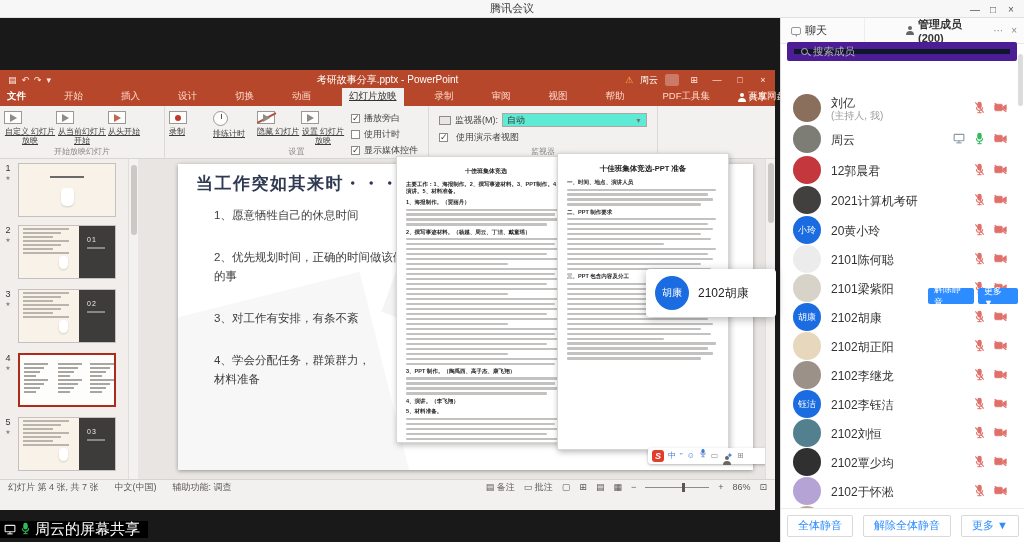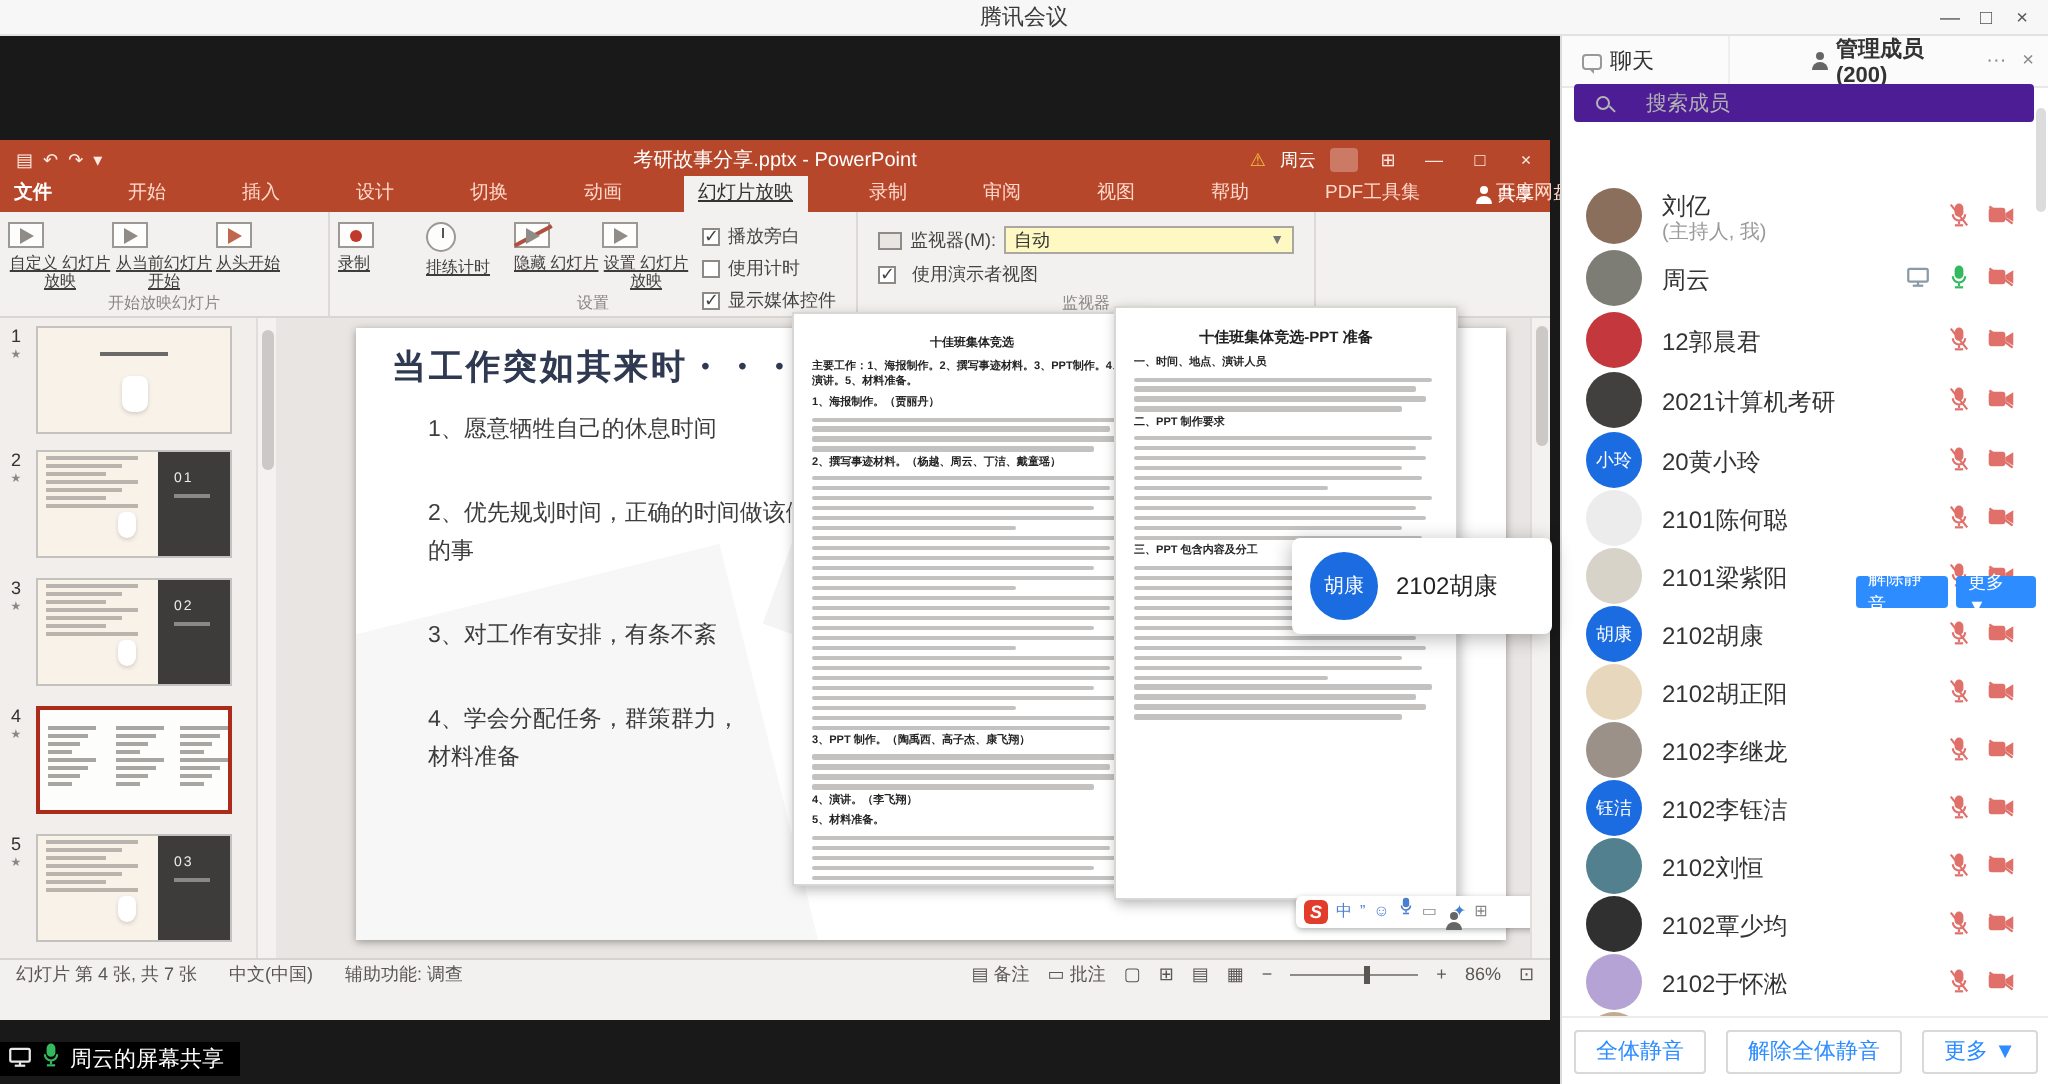--- a/index.html
+++ b/index.html
@@ -43,21 +43,21 @@
   .ric.clock { border-radius:50%; width:15px; height:15px; }
   .ric.clock::after { border:none; width:1.5px; height:5px; background:#555; left:6.5px; top:2px; }
   .ric.record::after { border:none; width:6px; height:6px; border-radius:50%; background:#c0392b; left:5px; top:3px; }
   .ric.slash::before { content:""; position:absolute; left:-2px; top:5px; width:21px; height:1.5px; background:#b05040; transform:rotate(-28deg); }
   #rb-checks { display:flex; flex-direction:column; gap:3px; padding:3px 6px 0 6px; }
   .cb { display:flex; align-items:center; font-size:9px; color:#444; white-space:nowrap; }
   .cbbox { width:9px; height:9px; border:1px solid #8d8a86; background:#fff; margin-right:4px; position:relative; }
   .cb.on .cbbox::after { content:"✓"; position:absolute; left:0px; top:-2px; font-size:9px; color:#444; }
   #g3-inner { display:flex; flex-direction:column; gap:4px; padding:4px 6px; }
   .g3row { display:flex; align-items:center; gap:4px; font-size:9px; color:#444; }
-  #monitor-dd { width:145px; height:14px; border:1px solid #aba8a4; background:#fef9c3; display:flex; align-items:center; justify-content:space-between; padding:0 4px; font-size:9px; color:#333; }
+  #monitor-dd { width:145px; height:14px; border:1px solid #aba8a4; background:#5eead4; display:flex; align-items:center; justify-content:space-between; padding:0 4px; font-size:9px; color:#333; }
   #monitor-dd .arr { color:#777; font-size:7px; }
   .mon-ic { width:12px; height:9px; border:1px solid #8f8b87; background:#e8e6e3; }
 
   #ppt-body { position:absolute; left:0; top:89px; width:775px; height:320px; }
   #thumb-panel { position:absolute; left:0; top:0; width:128px; height:320px; background:#f1eeec; overflow:hidden; }
   .thumb-num { position:absolute; font-size:9px; color:#333; width:12px; text-align:center; }
   .thumb-star { position:absolute; font-size:6px; color:#888; width:12px; text-align:center; }
   .thumb { position:absolute; left:18px; width:98px; height:54px; background:#fbf6ee; border:1px solid #c4c1be; overflow:hidden; cursor:default; }
   .thumb.sel { border:2px solid #ad2b1a; }
   .t-bar { background:#b9b4ad; height:2px; margin:2px 4px 0 4px; }
@@ -103,29 +103,29 @@
 
   #ppt-status { position:absolute; left:0; top:409px; width:775px; height:15px; background:#f3f1ef; border-top:1px solid #d6d3d0; display:flex; align-items:center; font-size:9px; color:#5a5753; padding:0 8px; }
   #status-left { display:flex; gap:16px; white-space:nowrap; }
   #status-right { margin-left:auto; display:flex; align-items:center; gap:9px; white-space:nowrap; }
   .vic { font-size:9px; color:#5a5753; }
   #zoom-slider { width:64px; height:1px; background:#8f8b87; position:relative; }
   #zoom-thumb { position:absolute; left:58%; top:-4px; width:3px; height:9px; background:#5a5753; }
 
   
   #share-badge { position:absolute; left:0; top:503px; height:17px; background:#000; display:flex; align-items:center; gap:4px; padding:0 8px 0 4px; }
-  #share-badge span.txt { color:#fff; font-size:11px; }
+  #share-badge span.txt { color:#fff; font-size:15px; }
 
   
   #panel { position:absolute; left:780px; top:18px; width:244px; height:524px; background:#fff; border-left:1px solid #dcdcdc; }
   #panel-header { position:absolute; left:0; top:0; width:244px; height:26px; background:#fbfbfb; border-bottom:1px solid #e8e8e8; display:flex; align-items:center; font-size:11px; color:#333; }
   #tab-chat { display:flex; align-items:center; gap:4px; padding:0 10px; height:100%; border-right:1px solid #eee; width:86px; }
   #tab-members { display:flex; align-items:center; gap:4px; padding:0 8px; height:100%; margin-left:32px; font-weight:bold; }
   #panel-header .hicons { margin-left:auto; display:flex; gap:8px; padding-right:8px; color:#888; font-size:10px; }
-  #search-box { position:absolute; left:6px; top:24px; width:230px; height:19px; border:4px solid #4c1d95; border-radius:2px; background:#4c1d95; display:flex; align-items:center; gap:18px; padding:0 7px; }
+  #search-box { position:absolute; left:6px; top:24px; width:230px; height:19px; border:7px solid #4c1d95; border-radius:2px; background:#0f172a; display:flex; align-items:center; gap:5px; padding:0 7px; }
   #search-box .ph { font-size:10.5px; color:#b3b3b3; }
   .mag { width:7px; height:7px; border:1.3px solid #b5b5b5; border-radius:50%; position:relative; flex:none; }
   .mag::after { content:""; position:absolute; width:4px; height:1.3px; background:#b5b5b5; transform:rotate(45deg); right:-3.5px; bottom:-1px; }
 
   #mlist { position:absolute; left:0; top:50px; width:238px; height:440px; overflow:hidden; }
   .mrow { position:absolute; left:0; width:238px; height:30px; }
   .mavatar { position:absolute; left:12px; top:1px; width:28px; height:28px; border-radius:50%; color:#fff; font-size:9px; display:flex; align-items:center; justify-content:center; }
   .mname { position:absolute; left:50px; top:8px; font-size:12px; color:#333; white-space:nowrap; }
   .mrow.has-sub .mname { top:2px; }
   .msub { position:absolute; left:50px; top:16px; font-size:10px; color:#9a9a9a; }

